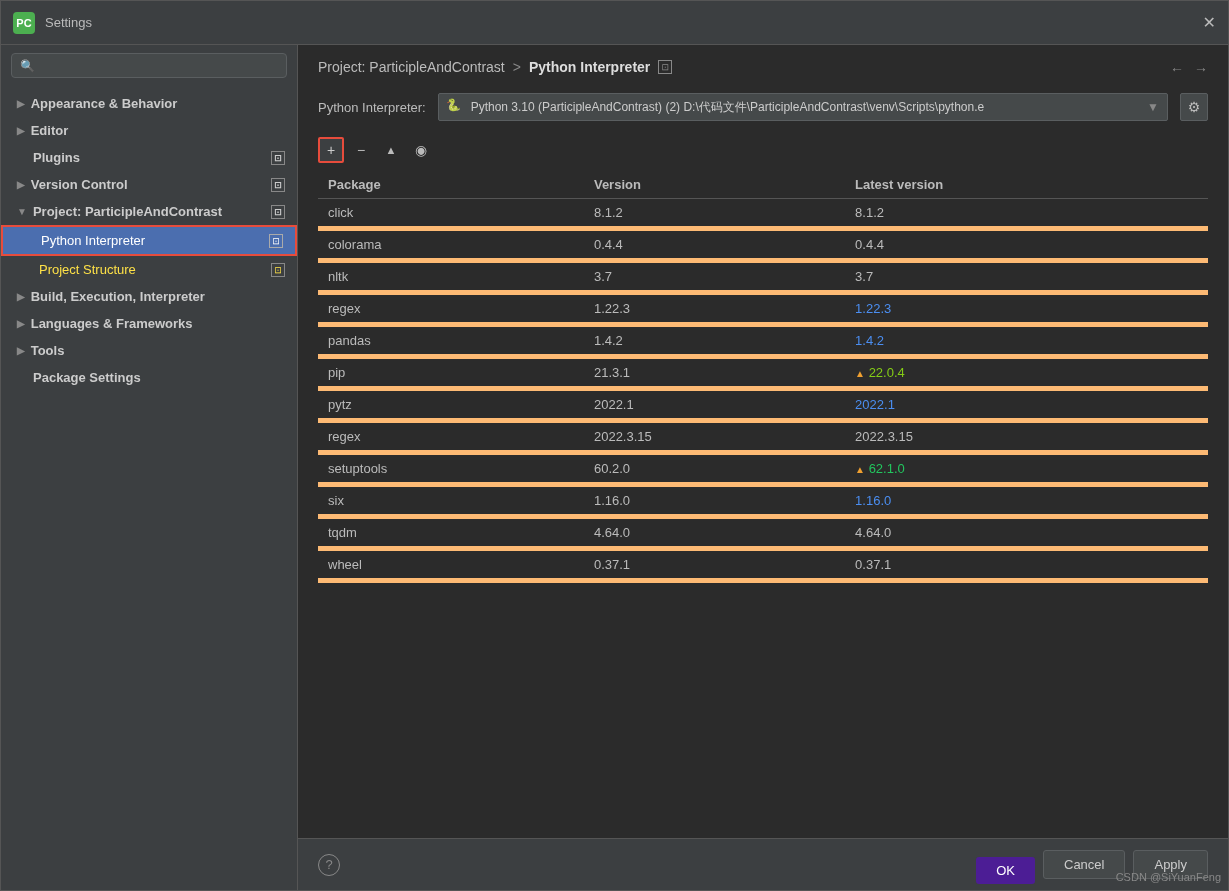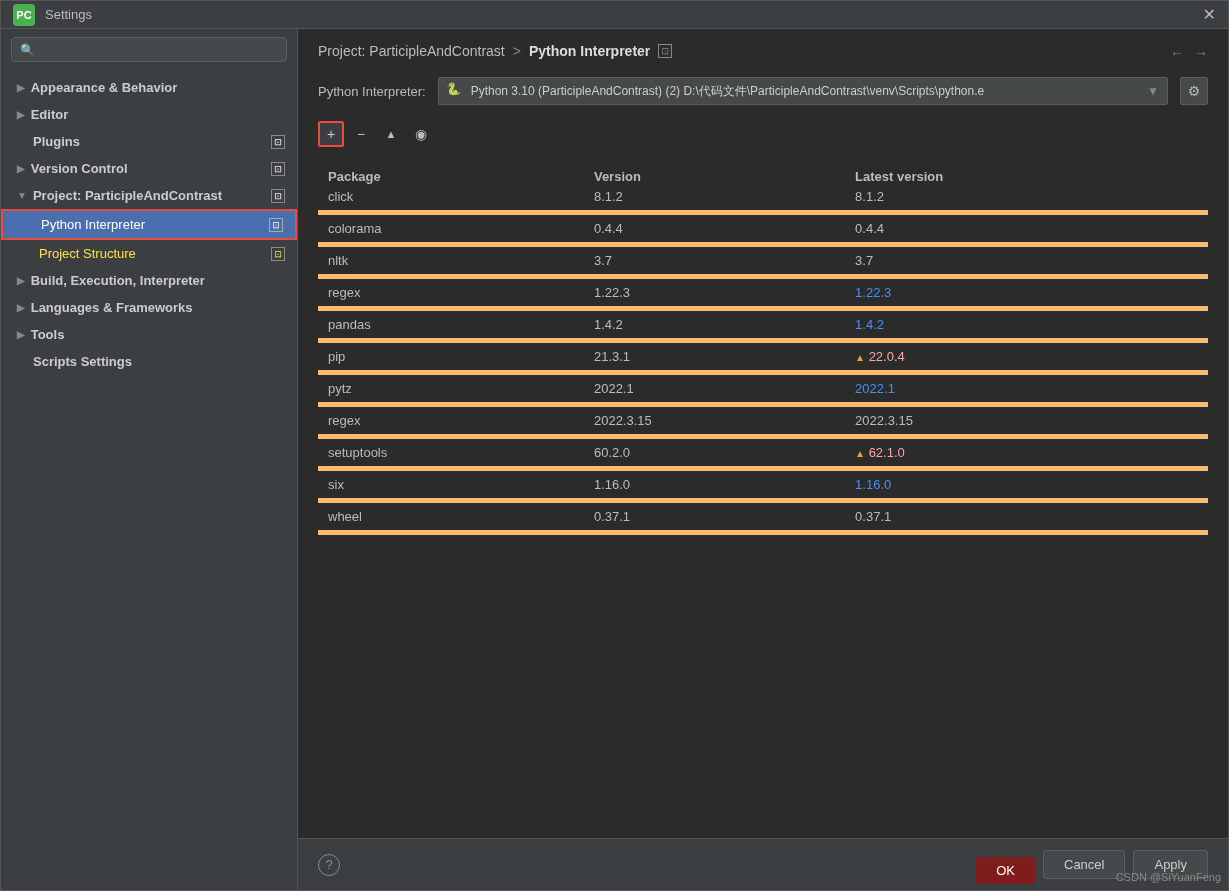--- a/index.html
+++ b/index.html
@@ -16,21 +16,21 @@
     .window {
       width: 1229px;
       height: 891px;
       background: #3c3f41;
       display: flex;
       flex-direction: column;
       border: 1px solid #555;
     }
 
     .titlebar {
-      height: 28px;
+      height: 44px;
       background: #3c3f41;
       display: flex;
       align-items: center;
       padding: 0 12px;
       border-bottom: 1px solid #555;
       flex-shrink: 0;
     }
 
     .titlebar-logo {
       width: 22px;
@@ -296,21 +296,21 @@
 
     thead th {
       text-align: left;
       padding: 6px 10px;
       color: #bbb;
       font-weight: 600;
       font-size: 13px;
       border-bottom: 1px solid #555;
       background: #2b2b2b;
       position: sticky;
-      top: 8px;
+      top: 0;
     }
 
     tbody tr {
       border-bottom: 5px solid #fdba74;
     }
 
     tbody td {
       padding: 6px 10px;
       font-size: 13px;
       color: #bbb;
@@ -349,21 +349,21 @@
 
     .footer-btn {
       padding: 6px 20px;
       border-radius: 3px;
       font-size: 13px;
       cursor: pointer;
       border: none;
     }
 
     .footer-btn.ok {
-      background: #7f1d1d;
+      background: #4c1d95;
       color: #fff;
       margin-top: 12px;
     }
 
     .footer-btn.cancel {
       background: #45494a;
       color: #ccc;
       border: 1px solid #5a5e60;
     }
 
@@ -450,21 +450,21 @@
           <span>Languages &amp; Frameworks</span>
         </div>
 
         <div class="nav-item top-level expandable">
           <span class="arrow">▶</span>
           <span>Tools</span>
         </div>
 
         <div class="nav-item top-level">
           <span style="width:16px;display:inline-block"></span>
-          <span>Scripts Settings</span>
+          <span>Package Settings</span>
         </div>
       </div>
     </div>
 
     <div class="main-panel">
 
       <div class="breadcrumb">
         <span class="breadcrumb-item">Project: ParticipleAndContrast</span>
         <span class="breadcrumb-arrow">&gt;</span>
         <span class="breadcrumb-item current">Python Interpreter</span>
@@ -523,41 +523,46 @@
                 <td><span style="color:#4b8ef1;">1.22.3</span></td>
               </tr>
               <tr>
                 <td>pandas</td>
                 <td>1.4.2</td>
                 <td><span style="color:#4b8ef1;">1.4.2</span></td>
               </tr>
               <tr>
                 <td>pip</td>
                 <td>21.3.1</td>
-                <td><span style="color:#f0a030; font-size:10px;">▲</span> <span style="color:#fca5a5;">22.0.4</span></td>
+                <td><span style="color:#f0a030; font-size:10px;">▲</span> <span style="color:#84cc16;">22.0.4</span></td>
               </tr>
               <tr>
                 <td>pytz</td>
                 <td>2022.1</td>
                 <td><span style="color:#4b8ef1;">2022.1</span></td>
               </tr>
               <tr>
                 <td>regex</td>
                 <td>2022.3.15</td>
                 <td>2022.3.15</td>
               </tr>
               <tr>
                 <td>setuptools</td>
                 <td>60.2.0</td>
-                <td><span style="color:#f0a030; font-size:10px;">▲</span> <span style="color:#fca5a5;">62.1.0</span></td>
+                <td><span style="color:#f0a030; font-size:10px;">▲</span> <span style="color:#22c55e;">62.1.0</span></td>
               </tr>
               <tr>
                 <td>six</td>
                 <td>1.16.0</td>
                 <td><span style="color:#4b8ef1;">1.16.0</span></td>
+              </tr>
+              <tr>
+                <td>tqdm</td>
+                <td>4.64.0</td>
+                <td>4.64.0</td>
               </tr>
               <tr>
                 <td>wheel</td>
                 <td>0.37.1</td>
                 <td>0.37.1</td>
               </tr>
             </tbody>
         </table>
       </div>
 

